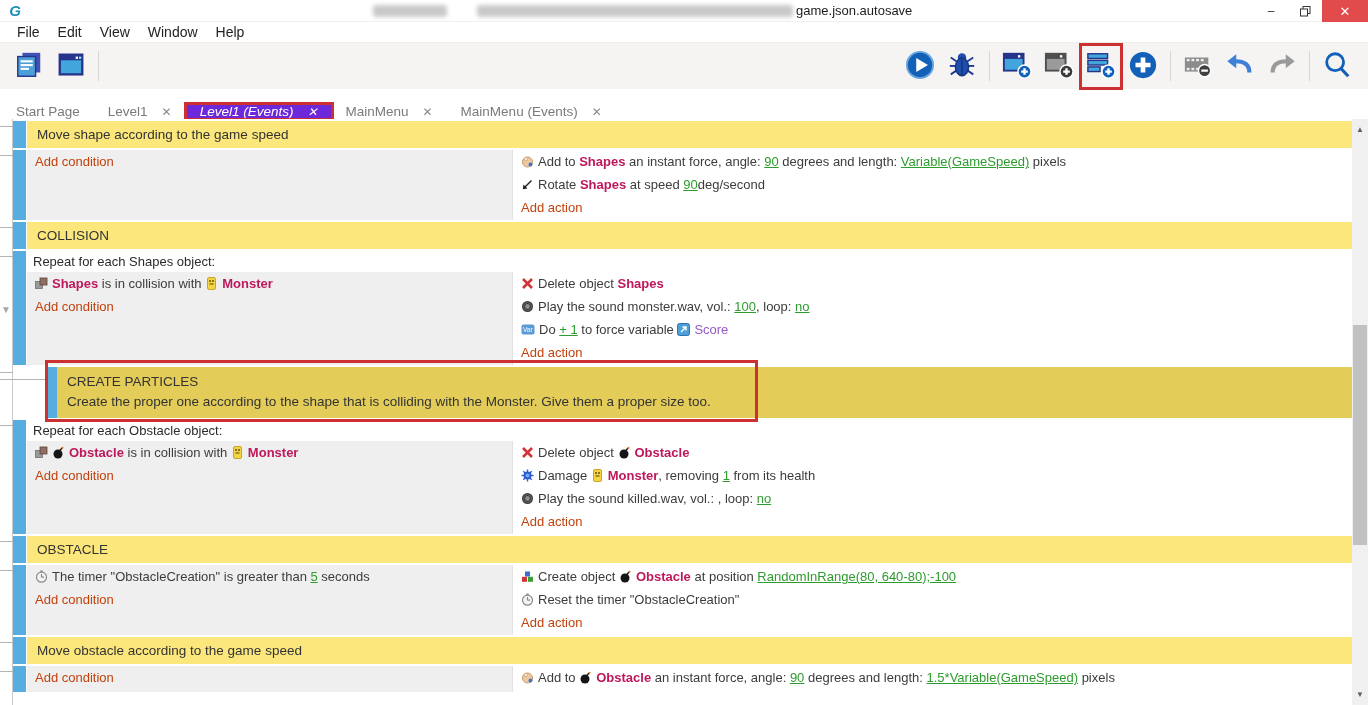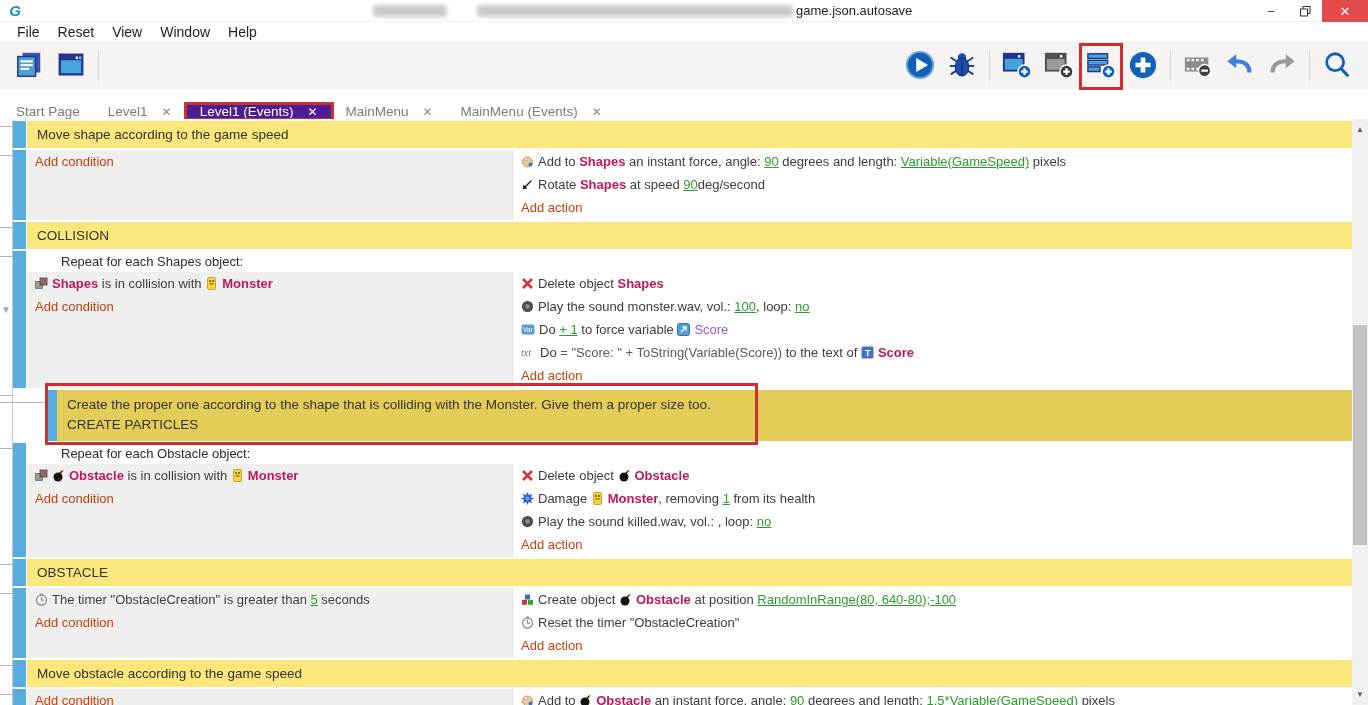--- a/index.html
+++ b/index.html
@@ -23,39 +23,39 @@
   .toolbar { height:46px; background:#f5f4f2; display:flex; align-items:center; justify-content:space-between; padding:0 10px 0 8px; }
   .tool-group { display:flex; align-items:center; }
   .tool { padding:3px; margin:0 3px; display:flex; align-items:center; }
   .tool.annotated { outline:3px solid #cc3030; outline-offset:1px; }
   .tool-sep { width:1px; height:30px; background:#d6d6d6; margin:0 6px; }
 
   
   .tabbar { height:30px; background:#fff; display:flex; align-items:flex-end; padding-left:2px; }
   .tab { display:flex; align-items:center; padding:0 14px; font-size:13.5px; color:#7a7a7a; white-space:nowrap; }
   .tab .close { margin-left:14px; font-size:12px; color:#8a8a8a; }
-  .tab.active { background:#4c1d95; color:#fff; outline:3px solid #cc3030; outline-offset:-1px; }
+  .tab.active { background:#6d28d9; color:#fff; outline:3px solid #cc3030; outline-offset:-1px;font-style:italic; }
   .tab.active .close { color:#fff; }
 
   
   .events-area { position:relative; height:587px; width:1368px; overflow:hidden; background:#fff; }
   .gutter-line { position:absolute; left:12px; top:0; bottom:0; width:1px; background:#c9c9c9; }
   .fold-arrow { position:absolute; left:1px; top:185px; font-size:10px; color:#a8a8a8; }
   .blocks { position:absolute; left:0; top:2px; right:16px; }
   .block { display:flex; margin-bottom:2px; position:relative;border-radius:9px; }
   .g { width:13px; position:relative; flex:none; }
   .g::before { content:""; position:absolute; left:0; top:5px; width:13px; border-top:1px solid #b4b4b4; }
   .subg { width:35px; position:relative; flex:none; }
   .subg::before { content:""; position:absolute; left:-13px; top:12px; width:48px; border-top:1px solid #b4b4b4; }
   .bar { width:13px; background:#57ade0; flex:none; margin-right:1px; }
   .bar.thin { width:9px; margin-right:0; }
   .comment { flex:1; background:#fbe77c; line-height:27px; height:27px; padding-left:10px; font-size:13.5px; color:#333; overflow:hidden; white-space:nowrap; }
   .comment.sel { background:#e3cd58; height:51px; line-height:20px; padding:5px 10px; }
   .evt { flex:1; display:flex; flex-direction:column; }
-  .evt-header { background:#fff; line-height:21px; padding-left:6px; color:#2b2b2b; white-space:nowrap;margin-left:28px; }
+  .evt-header { background:#fff; line-height:21px; padding-left:6px; color:#2b2b2b; white-space:nowrap; }
   .evt-body { display:flex; }
   .conds { width:486px; flex:none; background:#efefef; border-right:1px solid #e2e2e2; padding:1px 0 2px 0; }
   .acts { flex:1; background:#fff; padding:1px 0 2px 0; }
   .row { line-height:21px; padding-left:8px; white-space:nowrap; overflow:hidden; }
   .row .icn { display:inline-block; vertical-align:-2px; margin-right:4px; }
   .ph { color:#c2410c; }
   .t-object { color:#be185d; font-weight:bold; }
   .t-value { color:#2e9b2e;text-decoration:underline; }
   .t-variable { color:#9559c6; }
   .t-dim { color:#5a5a5a; }
@@ -81,21 +81,21 @@
           <rect x="3" y="0.5" width="7" height="7" fill="none" stroke="#333"></rect>
           <rect x="0.5" y="3" width="7" height="7" fill="#fff" stroke="#333"></rect>
         </svg>
     </div>
     <div class="win-btn close">✕</div>
   </div>
 </div>
 
 <div class="menubar">
     <div class="menu-item">File</div>
-    <div class="menu-item">Reset</div>
+    <div class="menu-item">Edit</div>
     <div class="menu-item">View</div>
     <div class="menu-item">Window</div>
     <div class="menu-item">Help</div>
   </div>
 
 <div class="toolbar">
   <div class="tool-group" id="toolbar-left">
       <div class="tool">
         <span><svg width="30" height="30" viewBox="0 0 32 32">
             <rect x="9" y="3" width="19" height="21" fill="#3f51b5"></rect>
@@ -298,38 +298,32 @@
                     <circle cx="6.5" cy="6.5" r="2.4" fill="#8f8f8f"></circle>
                     <circle cx="6.5" cy="6.5" r="4" fill="none" stroke="#6e6e6e" stroke-width="0.8"></circle>
                   </svg></span><span>Play the sound monster.wav, vol.: </span><span class="t-value">100</span><span>, loop: </span><span class="t-value">no</span></div>
               <div class="row"><span class="icn"><svg width="14" height="13" viewBox="0 0 14 13">
                     <rect x="0.5" y="1.5" width="13" height="10" rx="2" fill="#5b9bd5"></rect>
                     <text x="2" y="9" font-size="6.5" fill="#fff" font-family="Liberation Sans,sans-serif">Var</text>
                   </svg></span><span>Do </span><span class="t-value">+ 1</span><span> to force variable </span><span class="icn"><svg width="13" height="13" viewBox="0 0 13 13">
                     <rect x="0.5" y="0.5" width="12" height="12" rx="2" fill="#4d9fd8" stroke="#2f6fb2"></rect>
                     <path d="M4 9 L9 4 M5.5 4 H9 V7.5" fill="none" stroke="#fff" stroke-width="1.4"></path>
                   </svg></span><span class="t-variable">Score</span></div>
-              <div class="row"><span class="icn"><svg width="15" height="13" viewBox="0 0 15 13">
-                    <text x="0" y="10" font-size="10" font-style="italic" fill="#707070" font-family="Liberation Serif,serif">txt</text>
-                  </svg></span><span>Do </span><span class="t-dim">= "Score: " + ToString(Variable(Score))</span><span> to the text of </span><span class="icn"><svg width="13" height="13" viewBox="0 0 13 13">
-                    <rect x="0.5" y="0.5" width="12" height="12" rx="1.5" fill="#4472c4"></rect>
-                    <text x="3.7" y="10" font-size="9.5" font-weight="bold" fill="#fff" font-family="Liberation Sans,sans-serif">T</text>
-                  </svg></span><span class="t-object">Score</span></div>
               <div class="row ph">Add action</div>
             </div>
           </div>
         </div>
       </div>
       <div class="block">
         <div class="g"></div>
         <div class="subg"></div>
         <div class="bar thin"></div>
         <div class="comment sel">
+          <div>CREATE PARTICLES</div>
           <div>Create the proper one according to the shape that is colliding with the Monster. Give them a proper size too.</div>
-          <div>CREATE PARTICLES</div>
         </div>
         <div class="cmt-annotation"></div>
       </div>
       <div class="block">
         <div class="g"></div>
         <div class="bar"></div>
         <div class="evt">
           <div class="evt-header">Repeat for each Obstacle object:</div>
           <div class="evt-body">
             <div class="conds">

